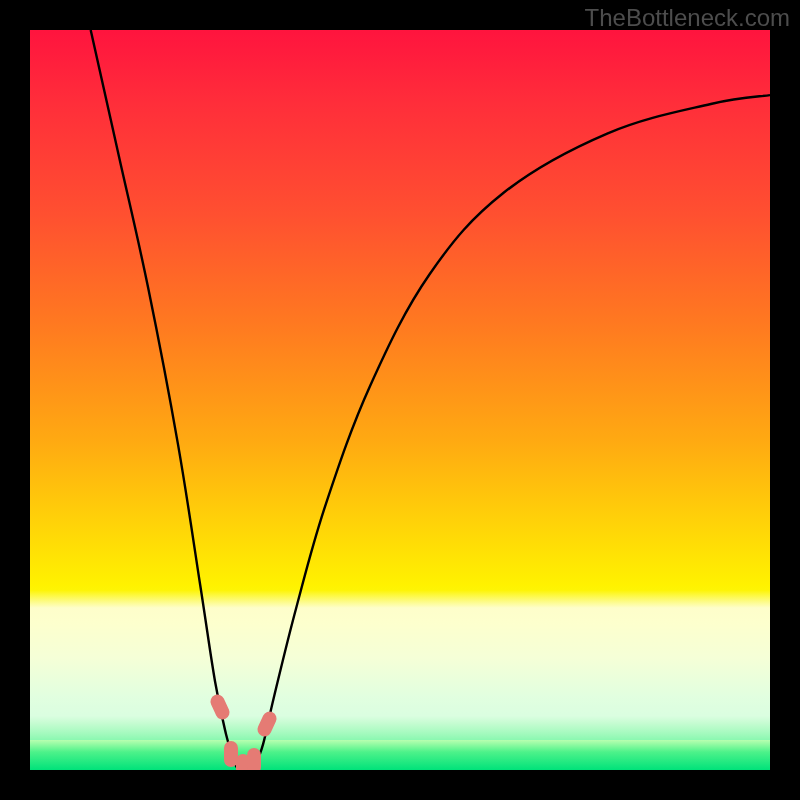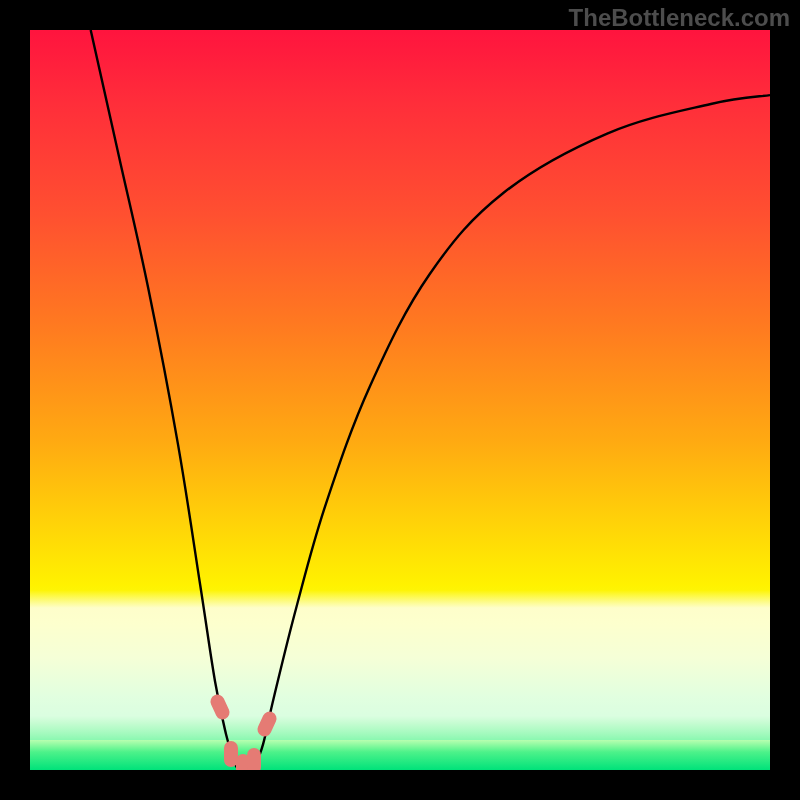--- a/index.html
+++ b/index.html
@@ -1,17 +1,17 @@
 <!DOCTYPE html>
 <html><head>
 <meta charset="utf-8">
 <style>
 html,body{margin:0;padding:0;width:800px;height:800px;overflow:hidden;font-family:Arial,Helvetica,sans-serif}
 .frame{position:relative;width:800px;height:800px;background:#000}
-.watermark{position:absolute;top:4px;right:10px;color:#4d4d4d;font-size:24px;font-weight:700;z-index:3}
+.watermark{position:absolute;top:4px;right:10px;color:#4d4d4d;font-size:24px;font-weight:400;z-index:3}
 .plot{position:absolute;left:30px;top:30px;width:740px;height:740px;overflow:hidden}
 .gradient{position:absolute;inset:0}
 .gradient .layer1{position:absolute;inset:0;background:linear-gradient(to bottom,
   #ff143e 0%, #ff2e3a 10%, #ff5030 25%, #ff7a20 40%, #ffa812 55%, #ffd408 67%,
   #fff200 75%, #f6ff1c 80%, #d0ff4a 85%, #7aff70 90%, #00e97a 100%)}
 .gradient .pale{position:absolute;left:0;right:0;bottom:0;height:180px;background:linear-gradient(to bottom,
   rgba(255,255,255,0) 0%, rgba(255,255,255,0.78) 10%, rgba(255,255,255,0.78) 70%, rgba(255,255,255,0) 100%)}
 .gradient .greenband{position:absolute;left:0;right:0;bottom:0;height:30px;background:linear-gradient(to bottom,
   #b8ffb0 0%, #4df28a 40%, #00e27a 100%)}
 svg{position:absolute;inset:0}

